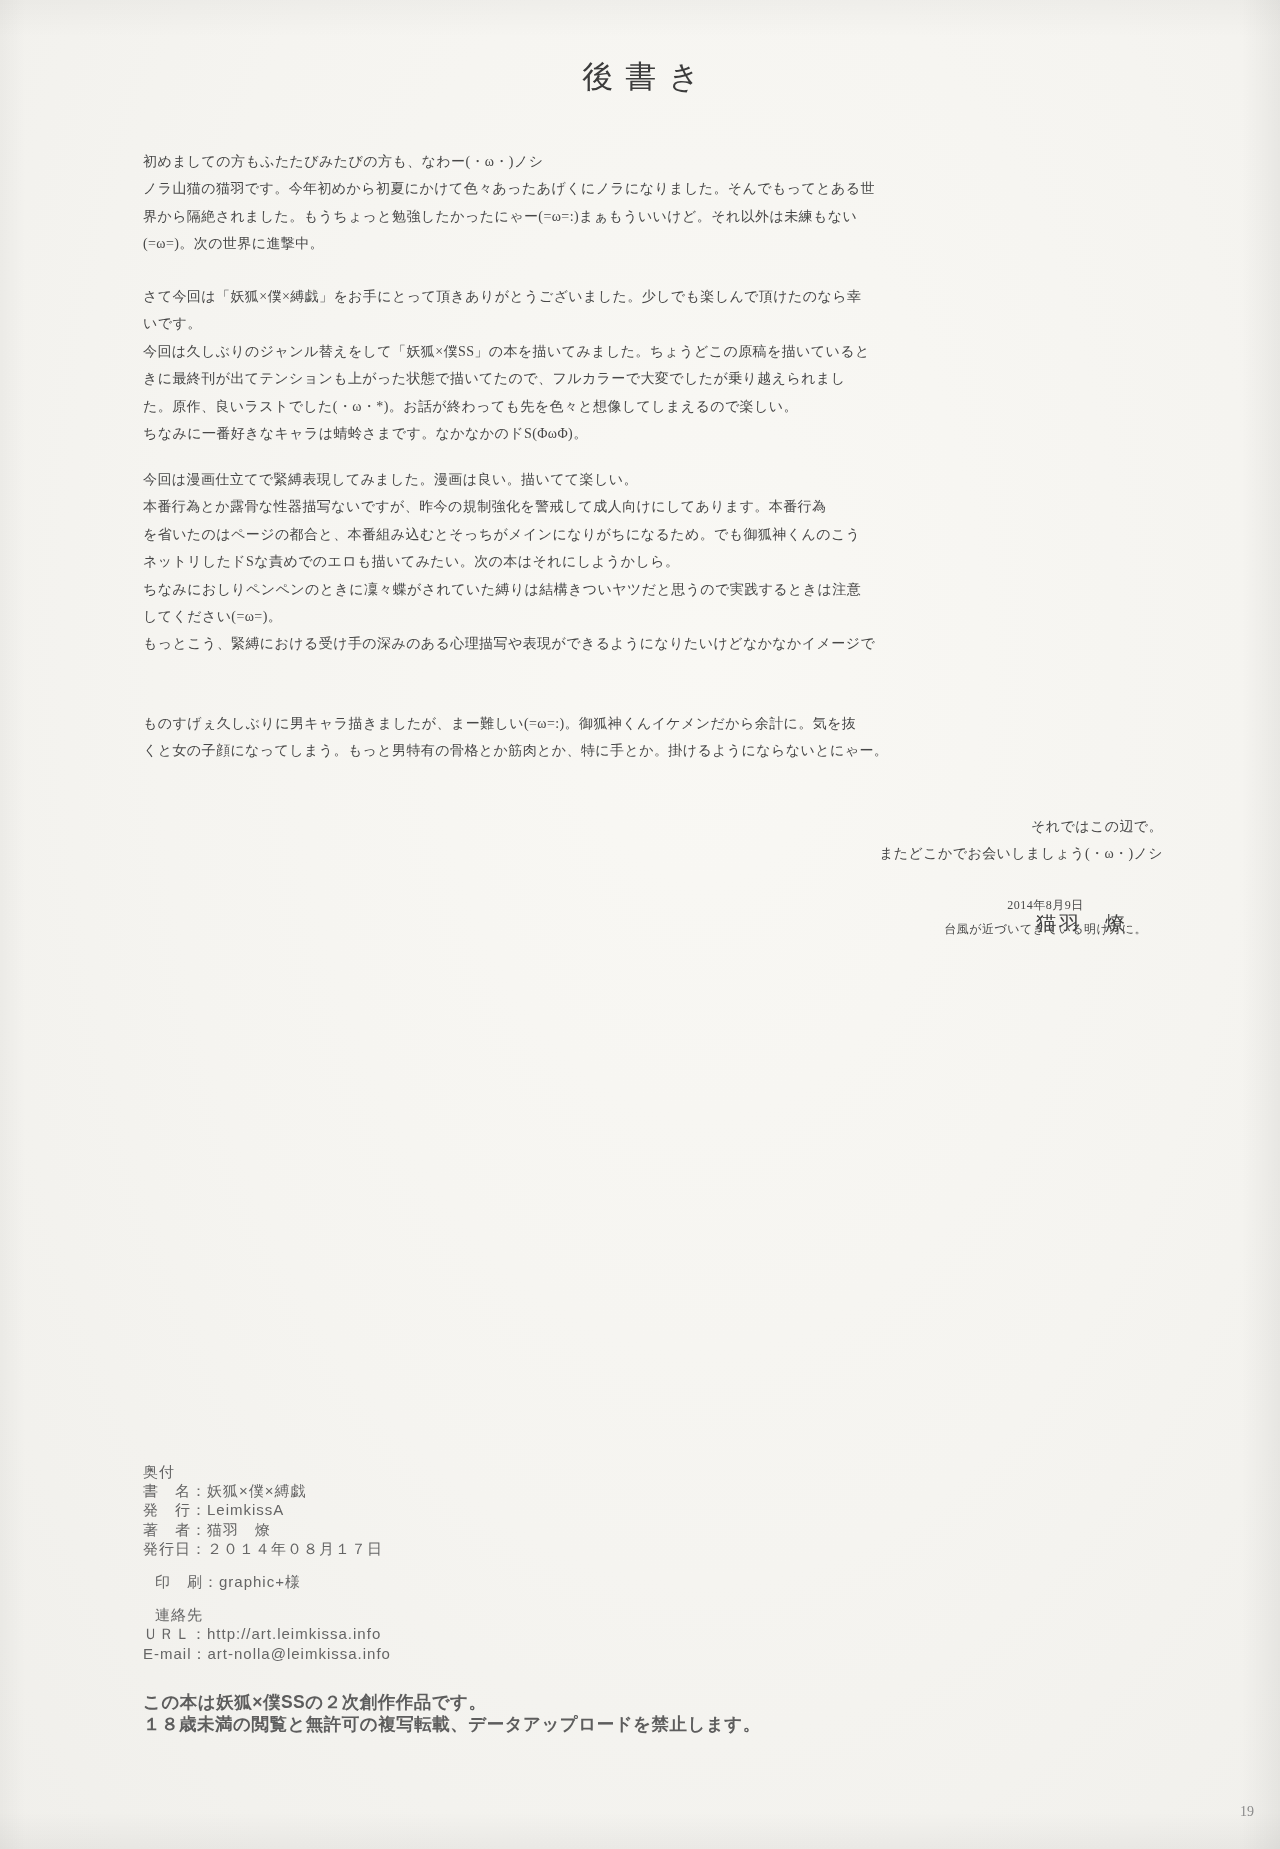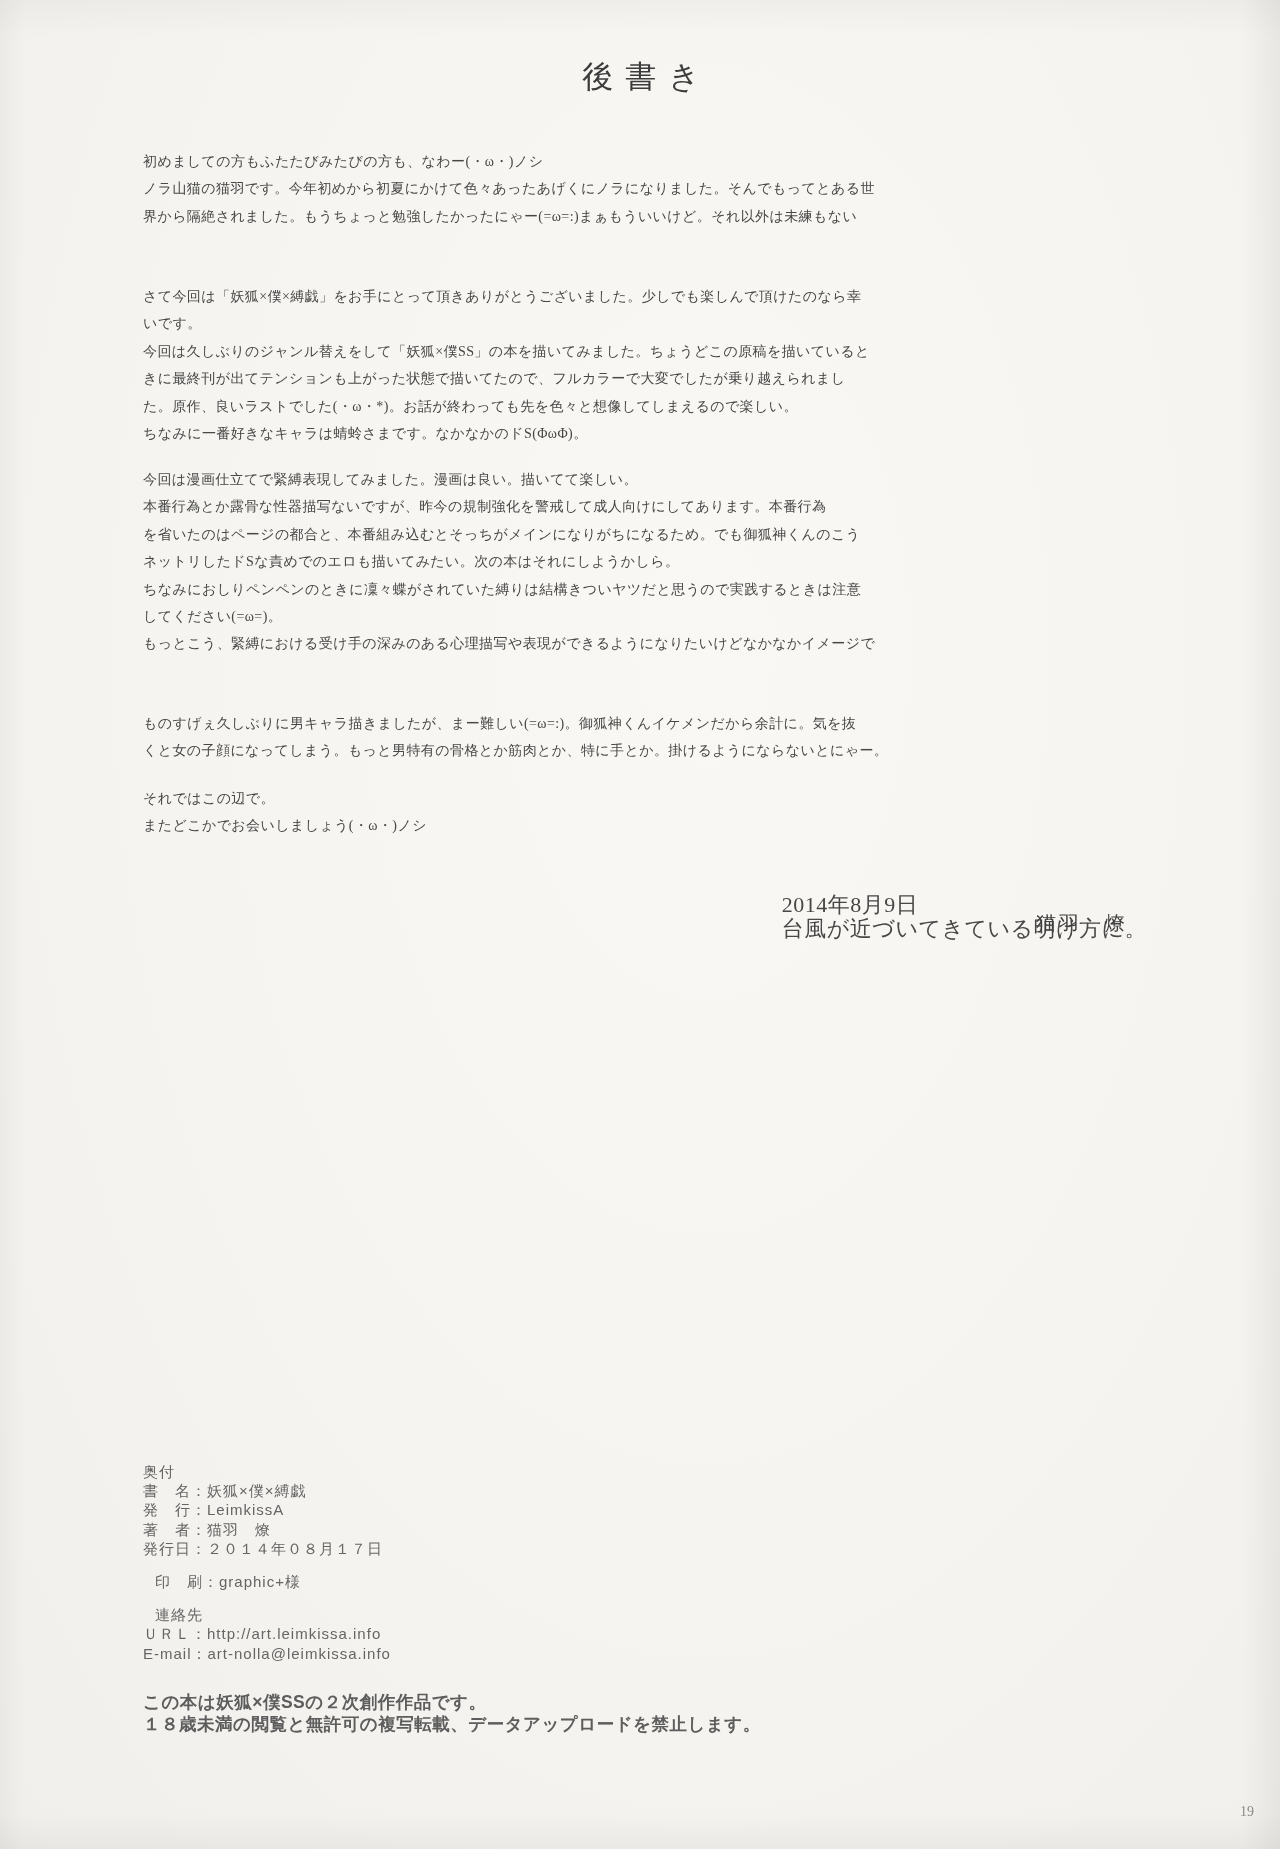--- a/index.html
+++ b/index.html
@@ -39,28 +39,28 @@
     width: 1020px;
     font-size: 14px;
     line-height: 27.4px;
     letter-spacing: 0.4px;
     color: #474747;
   }
   #p1 { top: 148px; }
   #p2 { top: 283px; }
   #p3 { top: 466px; }
   #p4 { top: 710px; }
-  #p5 { top: 785px; }
+  #p5 { top: 813px; text-align: right; }
   .line { white-space: nowrap; }
   .date-block {
     position: absolute;
     top: 893px;
     right: 133px;
-    text-align: left;
-    font-size: 22px;
+    text-align: center;
+    font-size: 12px;
     line-height: 24px;
     letter-spacing: 0.5px;
     color: #474747;
   }
   .signature {
     position: absolute;
     top: 910px;
     right: 152px;
     font-size: 20px;
     letter-spacing: 3px;
@@ -101,20 +101,21 @@
 <body>
 
 <div class="page">
 
   <h1 class="title">後書き</h1>
 
   <div class="para" id="p1">
     <div class="line">初めましての方もふたたびみたびの方も、なわー(・ω・)ノシ</div>
     <div class="line">ノラ山猫の猫羽です。今年初めから初夏にかけて色々あったあげくにノラになりました。そんでもってとある世</div>
     <div class="line">界から隔絶されました。もうちょっと勉強したかったにゃー(=ω=:)まぁもういいけど。それ以外は未練もない</div>
+    <div class="line">(=ω=)。次の世界に進撃中。</div>
   </div>
 
   <div class="para" id="p2">
     <div class="line">さて今回は「妖狐×僕×縛戯」をお手にとって頂きありがとうございました。少しでも楽しんで頂けたのなら幸</div>
     <div class="line">いです。</div>
     <div class="line">今回は久しぶりのジャンル替えをして「妖狐×僕SS」の本を描いてみました。ちょうどこの原稿を描いていると</div>
     <div class="line">きに最終刊が出てテンションも上がった状態で描いてたので、フルカラーで大変でしたが乗り越えられまし</div>
     <div class="line">た。原作、良いラストでした(・ω・*)。お話が終わっても先を色々と想像してしまえるので楽しい。</div>
     <div class="line">ちなみに一番好きなキャラは蜻蛉さまです。なかなかのドS(ΦωΦ)。</div>
   </div>

